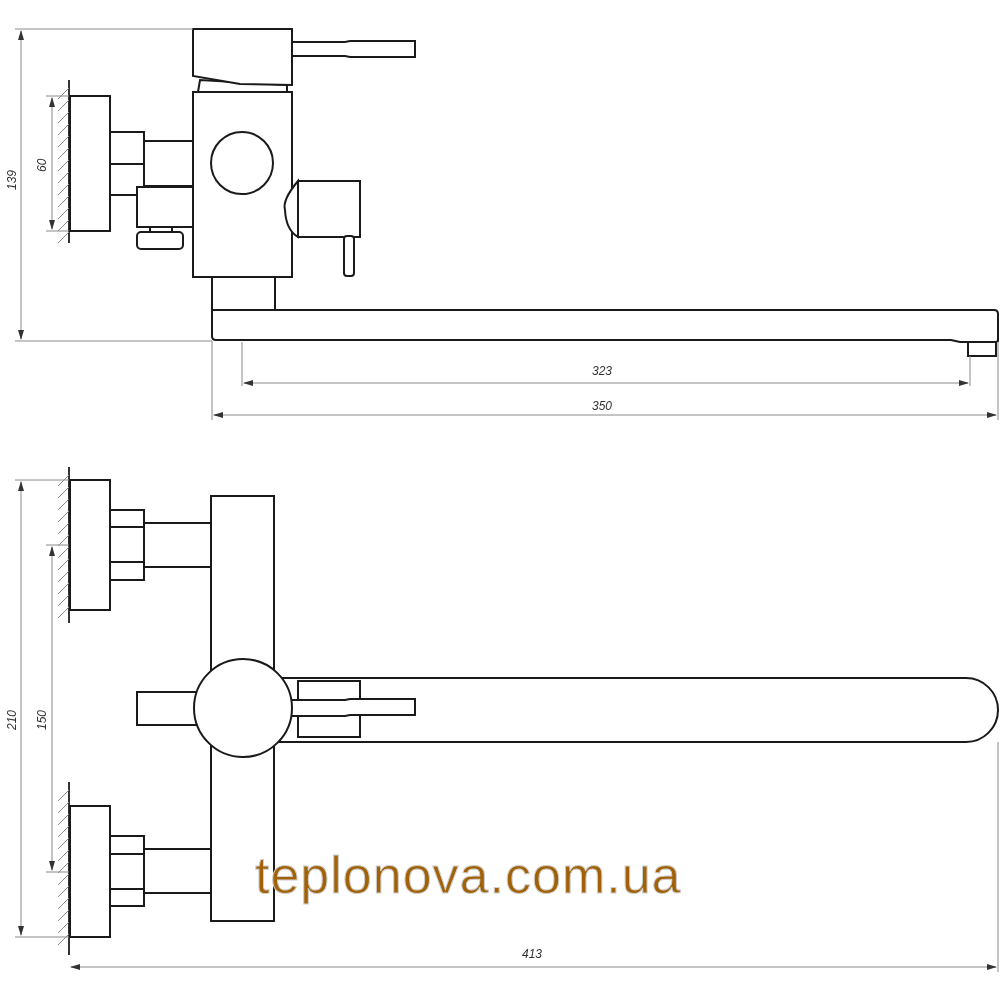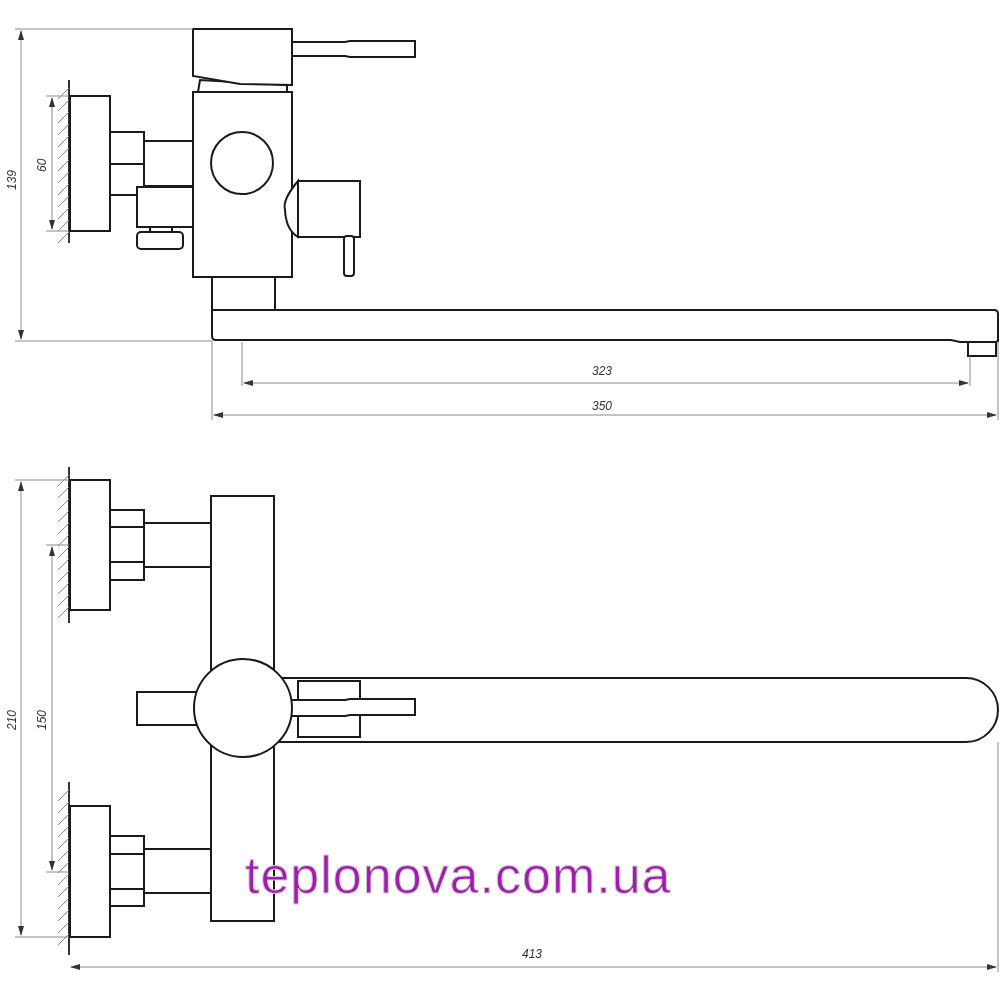--- a/index.html
+++ b/index.html
@@ -4,21 +4,21 @@
 <style>
   html, body { margin: 0; padding: 0; background: #ffffff; }
   body { width: 1000px; height: 1000px; position: relative; overflow: hidden; font-family: "Liberation Sans", sans-serif; }
   svg { position: absolute; left: 0; top: 0; }
   .part { fill: #ffffff; stroke: #1a1a1a; stroke-width: 2; }
   .partline { fill: none; stroke: #1a1a1a; stroke-width: 2; }
   .dim { fill: none; stroke: #8a8a8a; stroke-width: 1; }
   .hatch { stroke: #8a8a8a; stroke-width: 1; }
   .wall { stroke: #333333; stroke-width: 2; }
   .dimtext { font-family: "Liberation Sans", sans-serif; font-size: 12px; font-style: italic; fill: #333333; }
-  .watermark { position: absolute; left: 245px; top: 845px; font-family: "Liberation Sans", sans-serif; font-size: 52px; color: #a21caf; -webkit-text-stroke: 1px #cfcfcf; letter-spacing: 1px; }
+  .watermark { position: absolute; left: 255px; top: 845px; font-family: "Liberation Sans", sans-serif; font-size: 52px; color: #a16207; -webkit-text-stroke: 1px #cfcfcf; letter-spacing: 1px; }
 </style>
 </head>
 <body>
 
 <svg width="1000" height="1000" viewBox="0 0 1000 1000">
   <defs>
     <marker id="arr" markerWidth="10" markerHeight="6" refX="9" refY="3" orient="auto-start-reverse">
       <path d="M0,0 L10,3 L0,6 z" fill="#333"></path>
     </marker>
   </defs>

